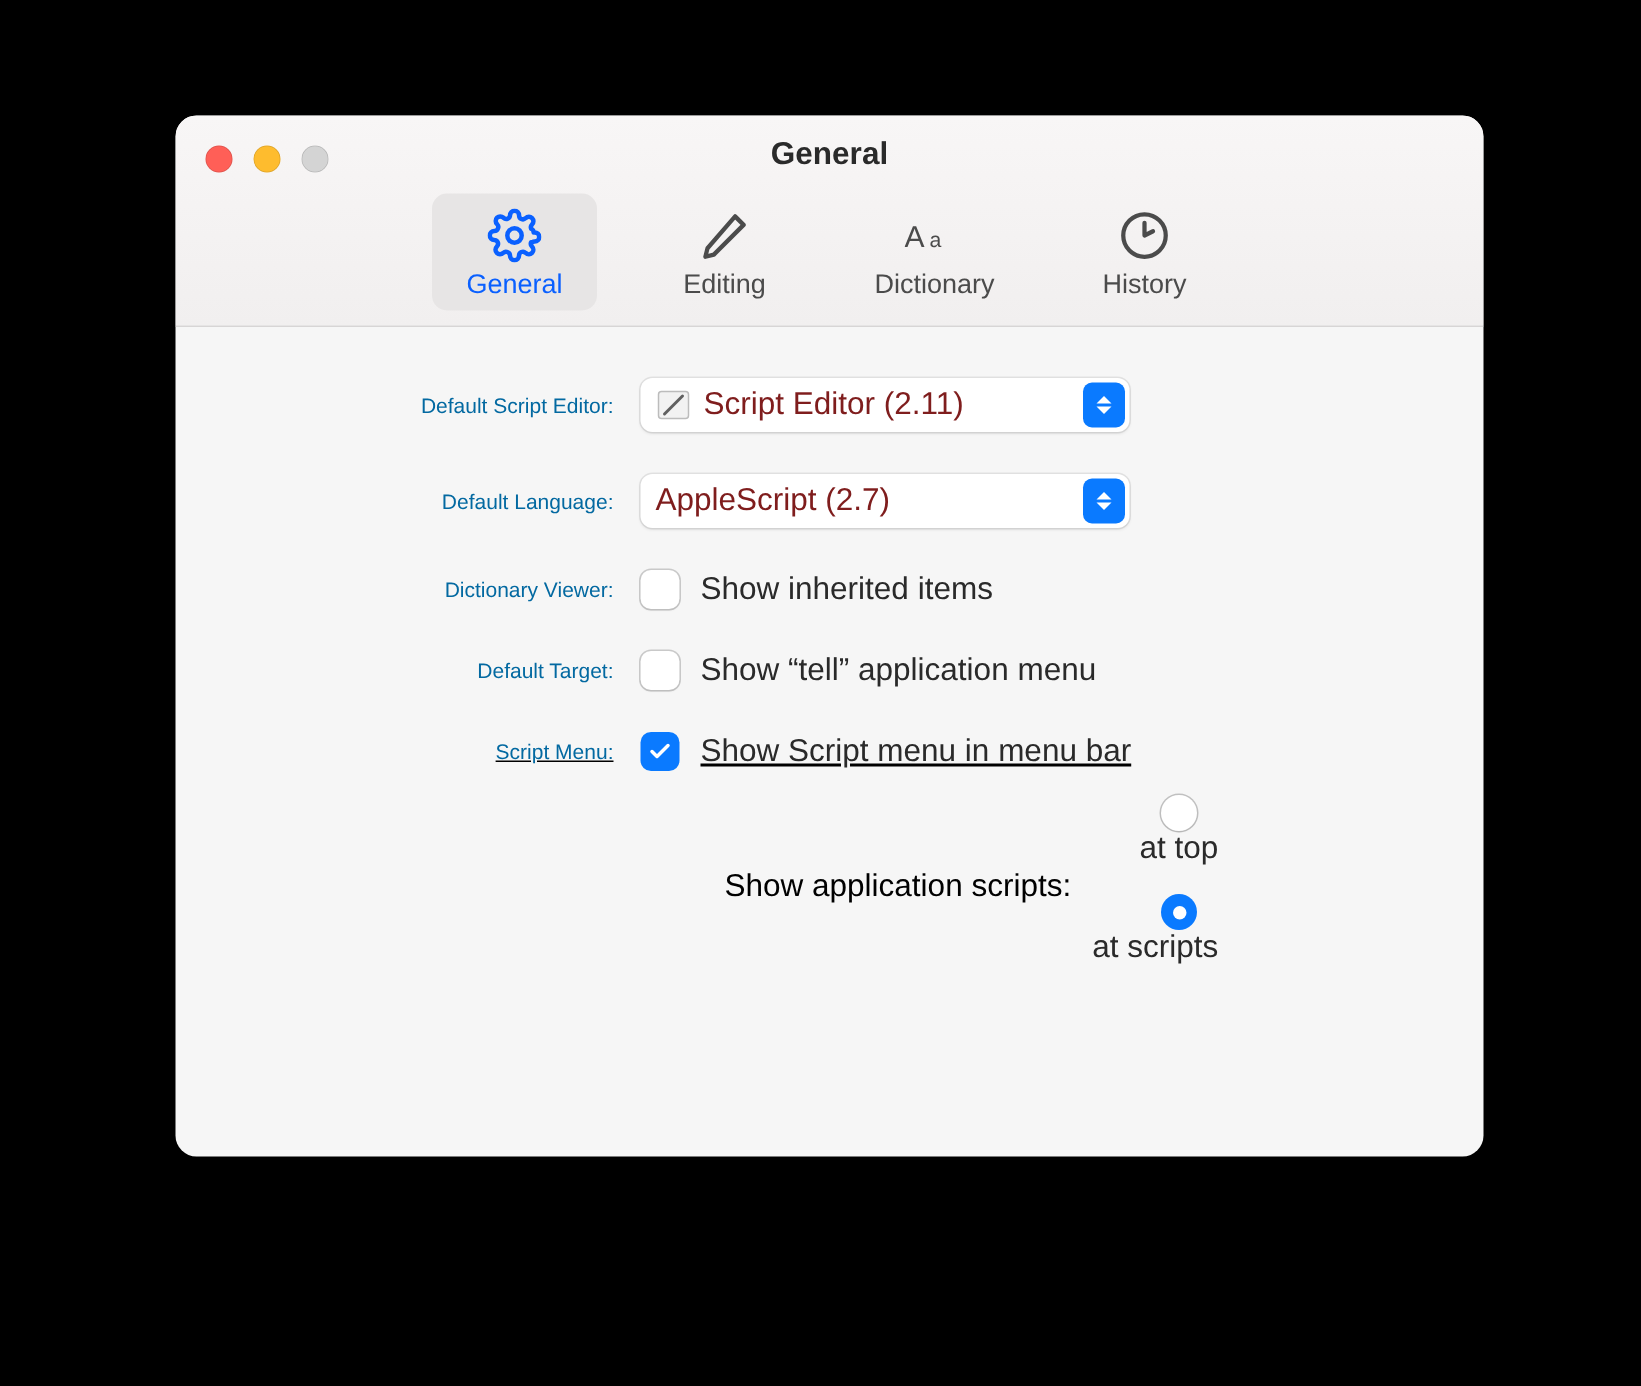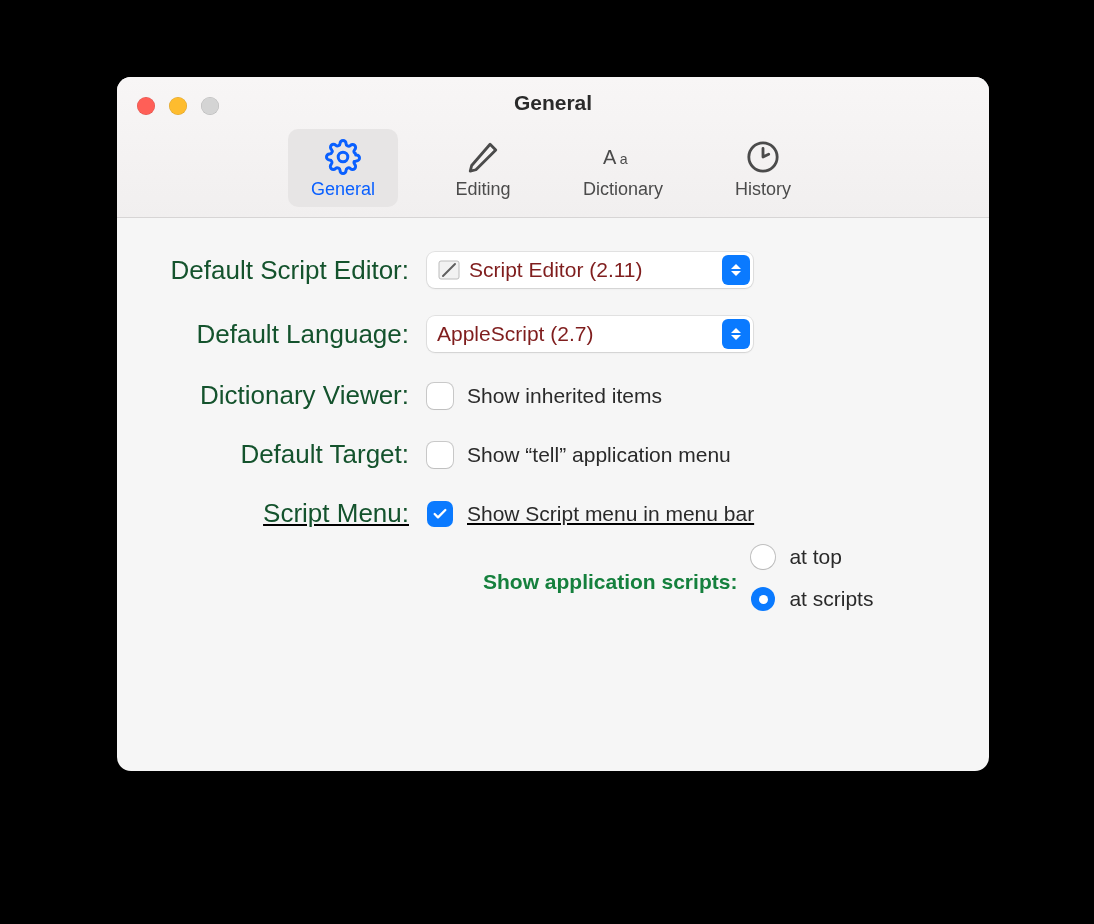--- a/index.html
+++ b/index.html
@@ -85,22 +85,22 @@
     padding: 34px 40px 30px 40px;
   }
   .row {
     display: flex;
     align-items: center;
     margin-bottom: 28px;
   }
   .row-label {
     width: 270px;
     text-align: right;
-    font-size: 26px;
-    color: #14532d;
+    font-size: 14px;
+    color: #0369a1;
     padding-right: 18px;
   }
   .row-field { flex: 1; display:flex; align-items:center; }
 
   .popup {
     display: inline-flex;
     align-items: center;
     height: 36px;
     width: 326px;
     background: #fff;
@@ -157,25 +157,25 @@
     display:flex; align-items:center; justify-content:center;
     flex-shrink:0;
   }
   .radio.checked {
     background:#0a7aff; box-shadow:none;
   }
   .radio.checked::after {
     content:""; width:9px; height:9px; border-radius:50%; background:#fff;
   }
   .radio-row {
-    display:flex; align-items:flex-end; margin-bottom: 8px;
+    display:flex; align-items:flex-end; margin-bottom: 8px; flex-direction: column;
   }
   .radio-block { margin-left: 326px; }
   .radio-block .lead {
-    font-size: 21px; color:#15803d; margin-right: 14px; font-weight: bold;
+    font-size: 21px; color:#000000; margin-right: 14px;
   }
   .radio-stack { display:flex; flex-direction:column; gap:10px; }
   .radio-line1 { display:flex; align-items:center; }
 
 </style>
 </head>
 <body>
 
 <div class="window">
 

